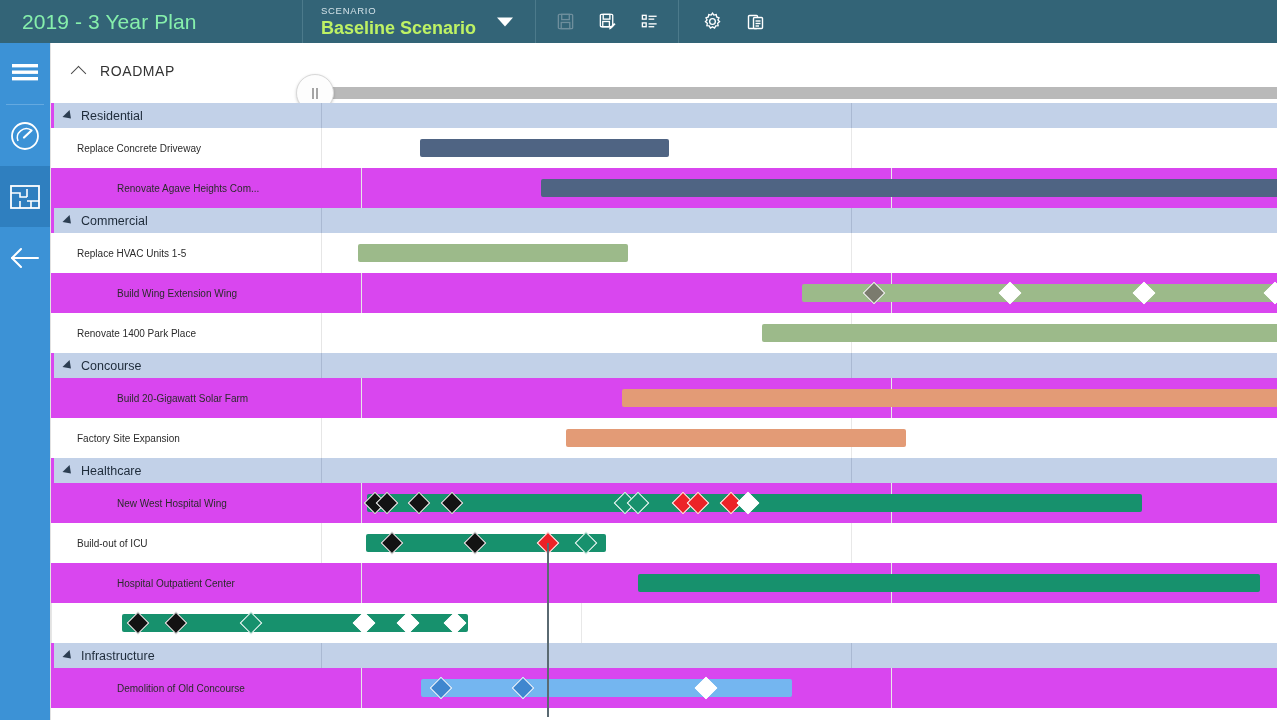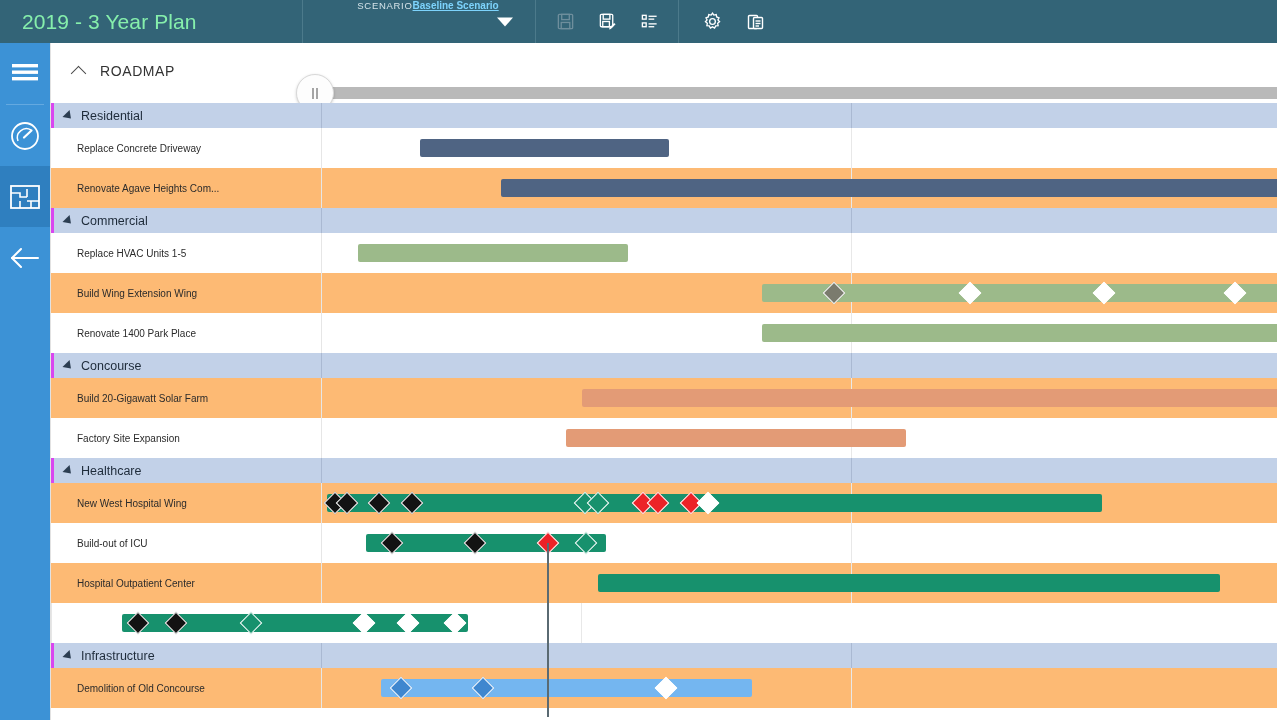--- a/index.html
+++ b/index.html
@@ -15,25 +15,25 @@
     position: absolute; left: 0; top: 0; width: 1280px; height: 43px;
     background: #336477; display: flex; align-items: stretch;
   }
   .topbar-title {
     width: 302px; display: flex; align-items: center;
     padding-left: 22px; color: #86efac; font-size: 21px; font-weight: 400;
     letter-spacing: .1px;
   }
   .vsep { width: 1px; background: #4c7a8b; align-self: stretch; margin: 0; }
   .scenario {
-    width: 232px; position: relative; display: flex; 
+    width: 232px; position: relative; display: flex; flex-direction: column;
     justify-content: center; padding-left: 18px; color: #fff;
   }
   .scenario-label { font-size: 9.5px; letter-spacing: .7px; color: #d3e2e8; margin-bottom: 2px;}
-  .scenario-value { font-size: 10px; font-weight: bold; color: #7dd3fc; text-decoration: underline; }
+  .scenario-value { font-size: 18px; font-weight: bold; color: #bef264; }
   .scenario-caret {
     position: absolute; right: 22px; top: 50%; transform: translateY(-50%);
     width: 0; height: 0; border-left: 8px solid transparent;
     border-right: 8px solid transparent; border-top: 9px solid #ffffff;
   }
   .tool-group { display: flex; align-items: center; }
   .tool-group.left-pad { padding: 0 16px; gap: 16px; }
   .tool-group.right-pad { padding: 0 20px; gap: 18px; }
   .tool-btn {
     width: 26px; height: 26px; display: flex; align-items: center;
@@ -80,21 +80,21 @@
     display: flex; align-items: center; justify-content: center; gap: 2.5px;
     cursor: pointer;
   }
   .scroll-handle i { display: block; width: 1.6px; height: 11px; background: #a5a5a5; }
 
   
   .gantt { position: absolute; left: 0; top: 60px; width: 1230px; height: 617px; }
   .row { position: relative; width: 1230px; display: flex; align-items: center; }
   .row.group { height: 25px; background: #c2d1e8; }
   .row.task  { height: 40px; }
-  .row.task.alt { background: #fdba74; }
+  .row.task.alt { background: #d946ef; padding-left: 40px; }
   .row.task.white { background: #ffffff; }
 
   .lbl-cell {
     position: relative; width: 270px; height: 100%;
     display: flex; align-items: center; flex: 0 0 270px;
   }
   .group .lbl-cell { border-left: 3px solid #d946ef; }
   .group-caret {
     width: 0; height: 0; margin-left: 11px; margin-right: 9px;
     border-top: 5px solid transparent; border-bottom: 5px solid transparent;

